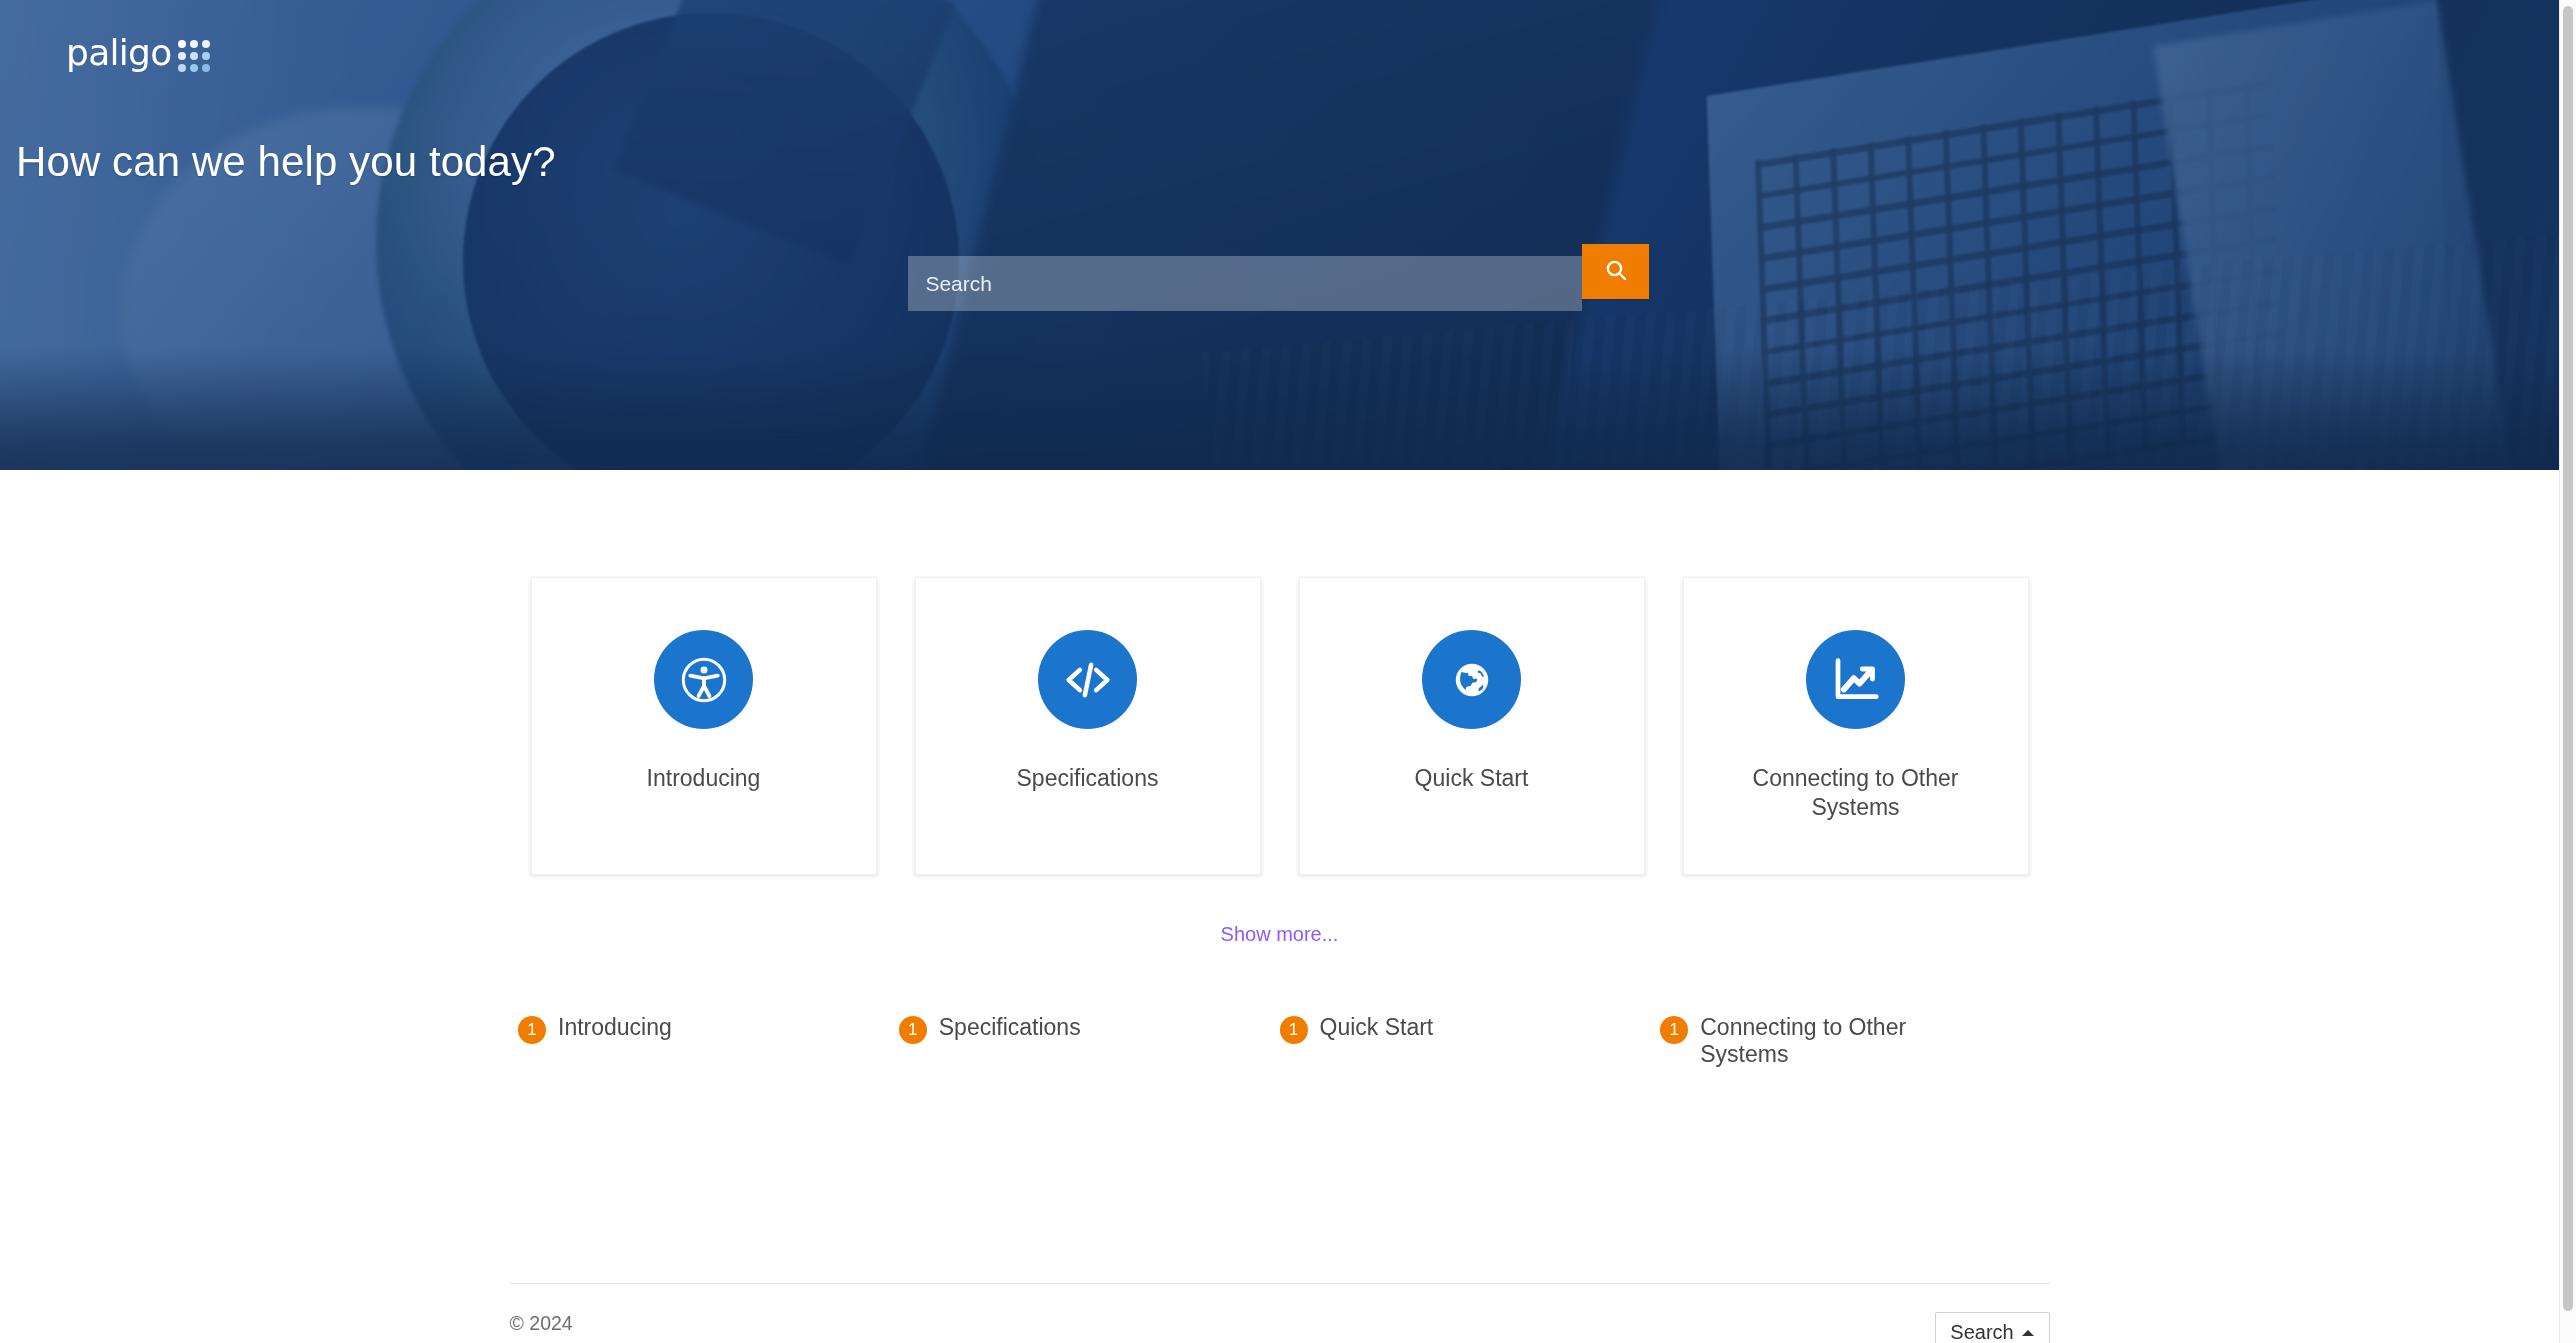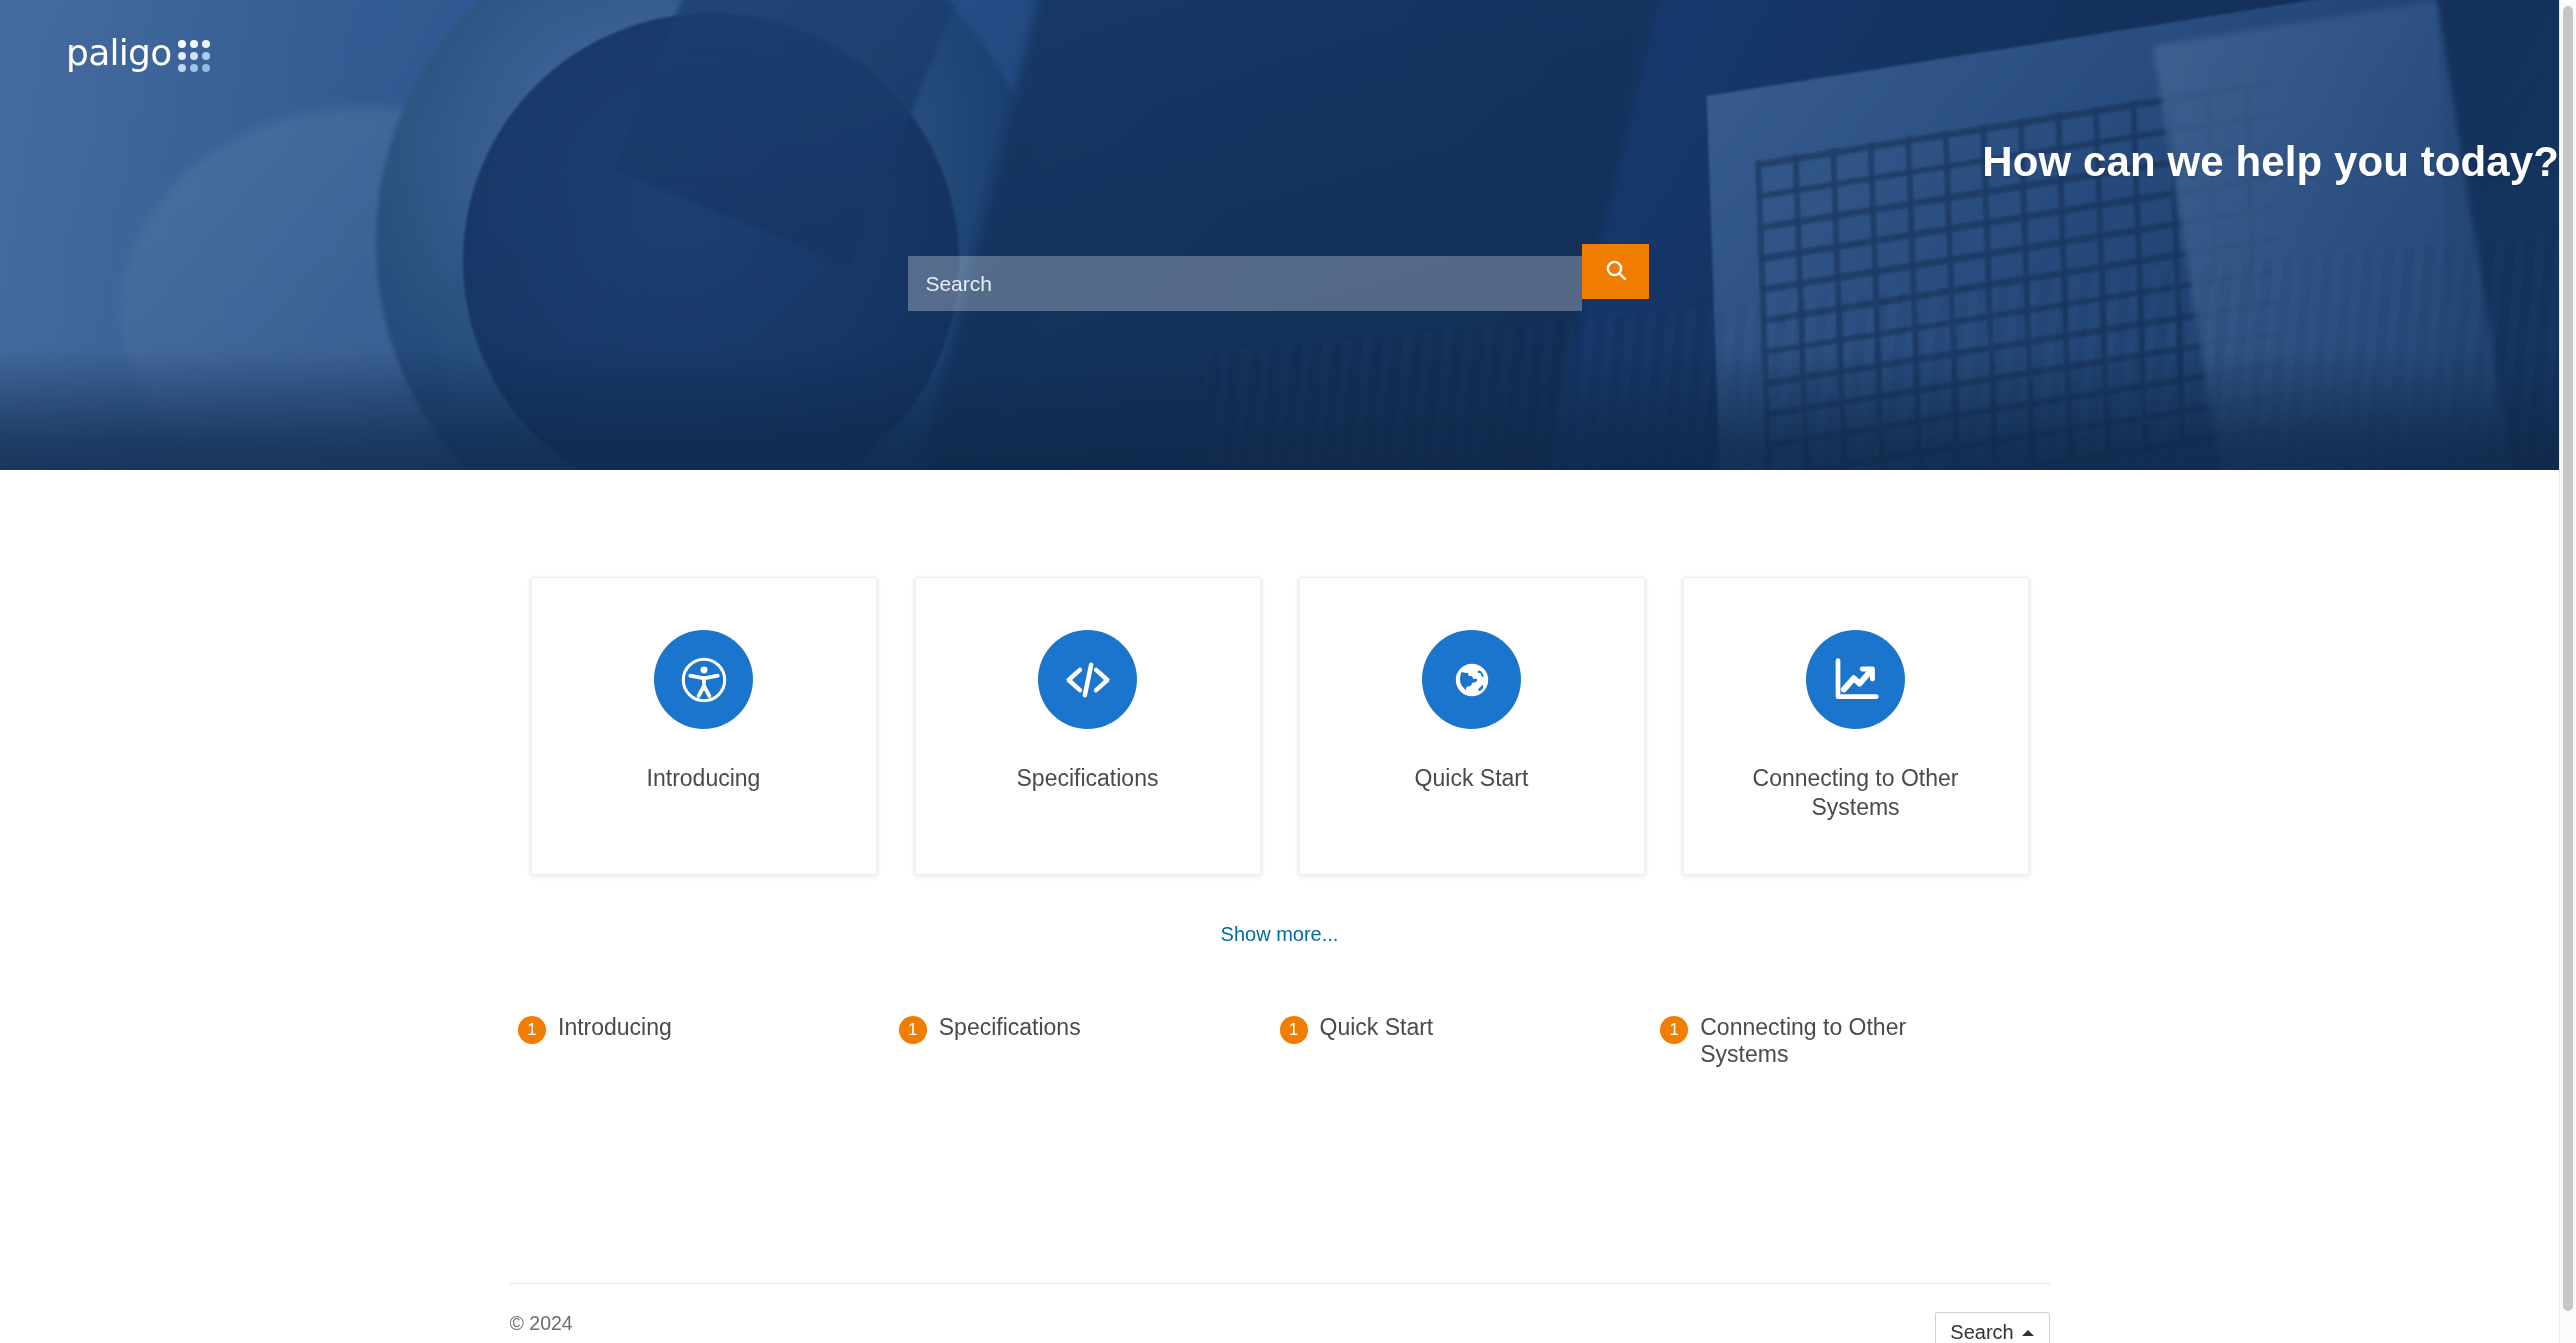--- a/index.html
+++ b/index.html
@@ -185,27 +185,28 @@
   .d7 { background: #bcd8f2; }
   .d8 { background: #9cc6ea; }
   .d9 { background: #8bbce6; }
 
   
   .hero-title {
     position: absolute;
     left: 0;
     right: 0;
     top: 138px;
-    text-align: right;
+    text-align: left;
     color: #ffffff;
     font-size: 42px;
-    font-weight: 700;
+    font-weight: 400;
     letter-spacing: 0.1px;
     z-index: 5;
     text-shadow: 0 0.7px 2px rgba(0,0,0,.18);
+    padding-left: 16px;
   }
 
   .searchbar {
     position: absolute;
     left: 908px;
     top: 244px;
     width: 741px;
     height: 55px;
     display: flex;
     z-index: 5;
@@ -281,21 +282,21 @@
     line-height: 1.28;
     max-width: 268px;
   }
 
   .show-more-wrap {
     text-align: center;
     margin-top: 48px;
   }
   .show-more {
     font-size: 20px;
-    color: #0369a1;
+    color: #8b5cf6;
     text-decoration: none;
     cursor: pointer;
   }
 
   .featured {
     width: 1523px;
     margin: 0 auto;
     padding-top: 42px;
   }
   .featured-heading {

